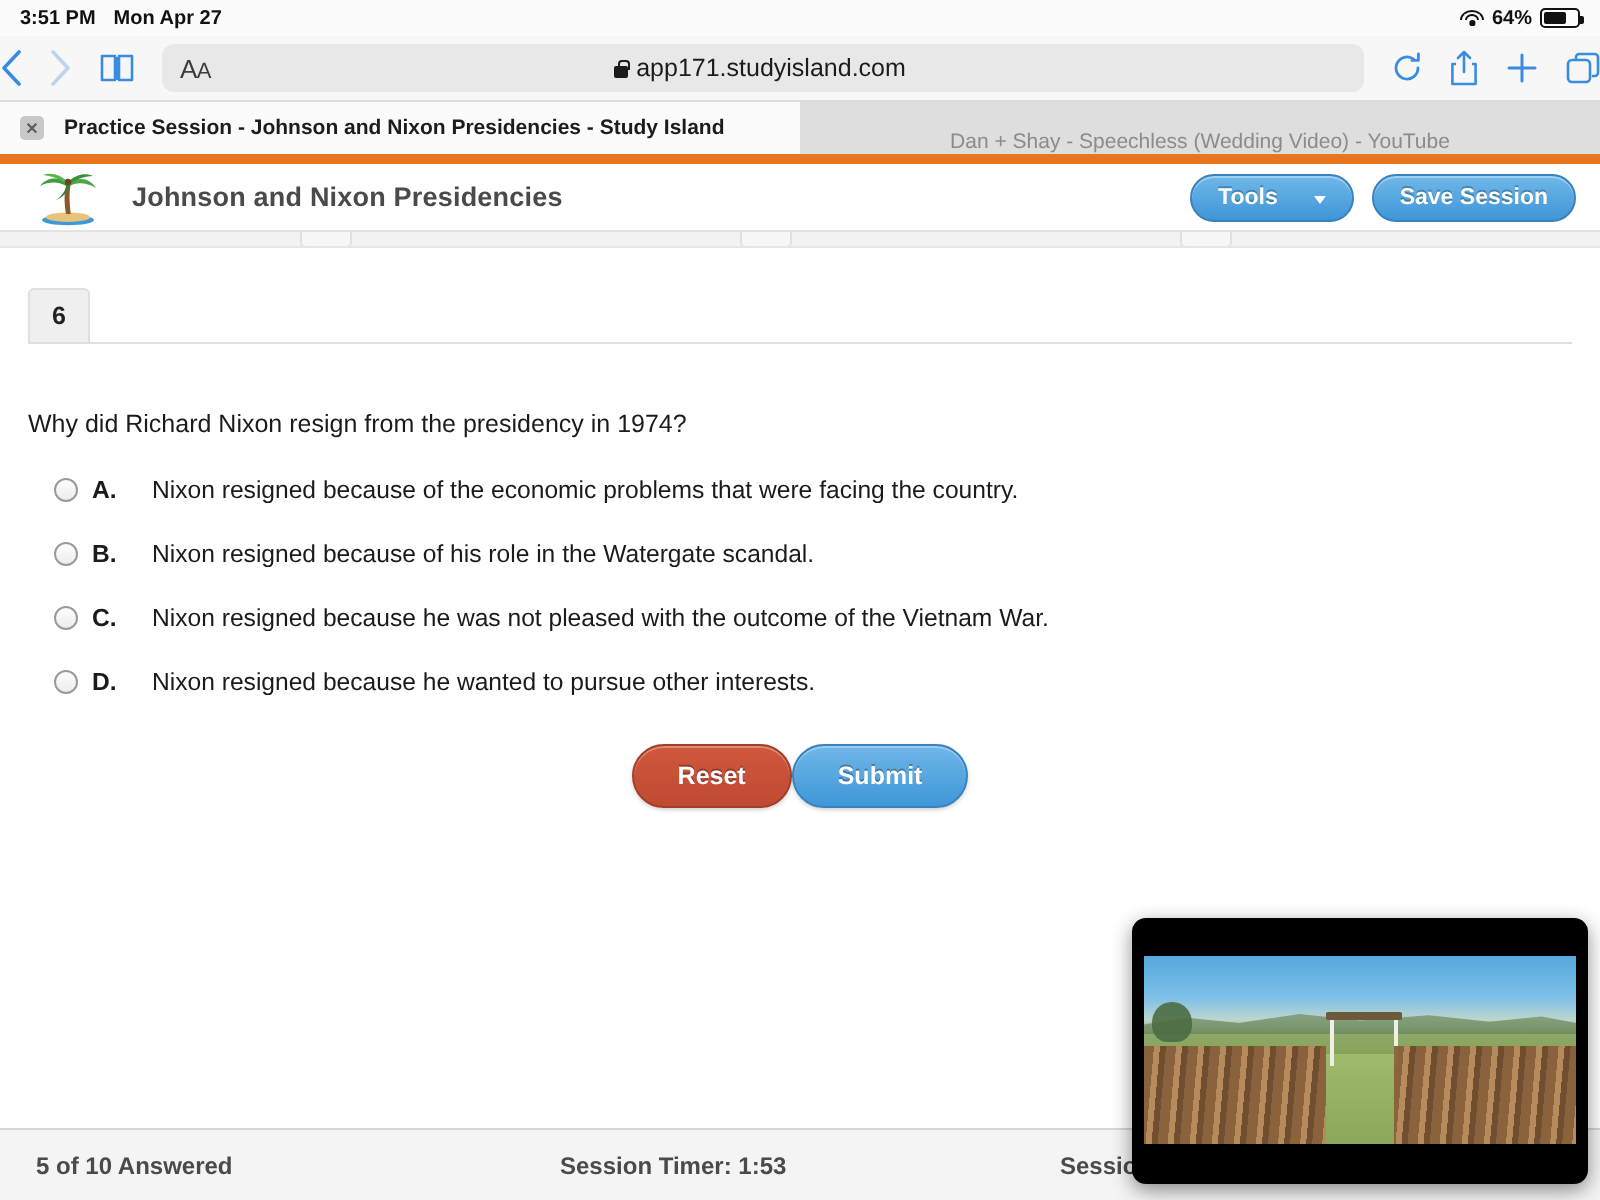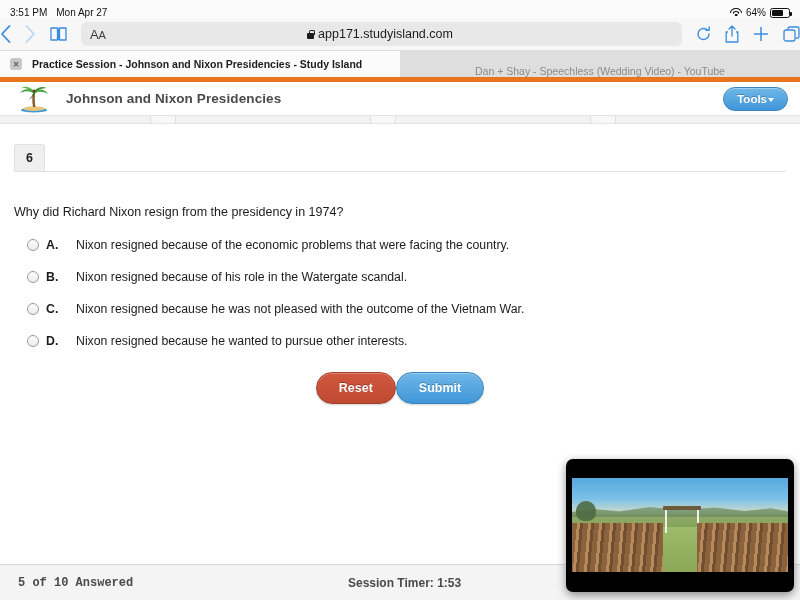--- a/index.html
+++ b/index.html
@@ -7,23 +7,23 @@
     width: 800px; height: 600px;
     font-family: "Liberation Sans", sans-serif;
     background: #ffffff;
     overflow: hidden;
   }
   .screen { position: relative; width: 800px; height: 600px; }
 
   
   .statusbar {
     height: 18px; width: 100%;
-    display: flex; align-items: flex-end;
+    display: flex; align-items: center;
     padding: 0 10px;
-    font-size: 10px; font-weight: normal; color: #111;
+    font-size: 10px; font-weight: bold; color: #111;
     background: #fbfbfb;
   }
   .sb-left { display: flex; align-items: center; gap: 9px; }
   .sb-right { margin-left: auto; display: flex; align-items: center; gap: 4px; }
   .wifi-icon { display: inline-block; width: 12px; height: 9px; position: relative; }
   .wifi-icon span {
     position: absolute; left: 50%; transform: translateX(-50%);
     border: 1.4px solid #111; border-bottom: none;
     border-radius: 50% 50% 0 0 / 100% 100% 0 0;
   }
@@ -102,21 +102,21 @@
   .si-title {
     font-size: 13.5px; font-weight: bold; color: #4a4a4a;
     margin-left: 10px; letter-spacing: 0.1px;
   }
   .si-actions { margin-left: auto; display: flex; align-items: center; gap: 9px; }
   .pill {
     border-radius: 14px; color: #fff; font-size: 11.5px; font-weight: bold;
     padding: 5px 13px; border: 1px solid #3a82bd;
     background: linear-gradient(to bottom, #6fb7e8 0%, #3f96d8 100%);
     text-shadow: 0 -1px 0 rgba(0,0,0,0.25);
-    display: flex; align-items: center; gap: 1px;
+    display: flex; align-items: center; gap: 18px;
     box-shadow: inset 0 1px 0 rgba(255,255,255,0.35);
   }
   .caret-down {
     width: 0; height: 0; border-left: 3.5px solid transparent;
     border-right: 3.5px solid transparent; border-top: 4px solid #ffffff;
     margin-top: 2px;
   }
 
   
   .ghost-strip {
@@ -175,21 +175,21 @@
     border: 1px solid #3a82bd;
   }
 
   
   .si-footer {
     position: absolute; left: 0; bottom: 0; width: 100%; height: 36px;
     background: #f4f4f4; border-top: 1px solid #d6d6d6;
     display: flex; align-items: center;
     font-size: 12px; font-weight: bold; color: #4a4a4a;
   }
-  .foot-left { padding-left: 18px; width: 348px; font-family: Liberation Mono, monospace; }
+  .foot-left { padding-left: 18px; width: 280px; }
   .foot-mid { width: 250px; }
   .foot-right { flex: 1; }
 
   
   .pip {
     position: absolute; left: 566px; top: 459px; width: 228px; height: 133px;
     background: #000; border-radius: 7px; overflow: hidden;
     box-shadow: 0 3px 10px rgba(0,0,0,0.45);
   }
   .pip-video {
@@ -327,20 +327,23 @@
       <path d="M22 6 C26 2 31 1.2 34.5 3 C30 3.2 25.5 4.6 22.6 7.6 Z" fill="#39913a"></path>
       <path d="M22 6 C21 10 19 13 16 15 C20 13.5 22 10.5 22.8 7.5 Z" fill="#2e8236"></path>
       <circle cx="22" cy="6" r="1.6" fill="#6b4520"></circle>
     </svg>
     <div class="si-title">Johnson and Nixon Presidencies</div>
     <div class="si-actions">
       <div class="pill">
         <span>Tools</span>
         <span class="caret-down"></span>
       </div>
+      <div class="pill">
+        <span>Save Session</span>
+      </div>
     </div>
   </div>
 
   <div class="ghost-strip">
     <div class="ghost-mark" style="left:150px"></div>
     <div class="ghost-mark" style="left:370px"></div>
     <div class="ghost-mark" style="left:590px"></div>
   </div>
 
   <div class="content">

